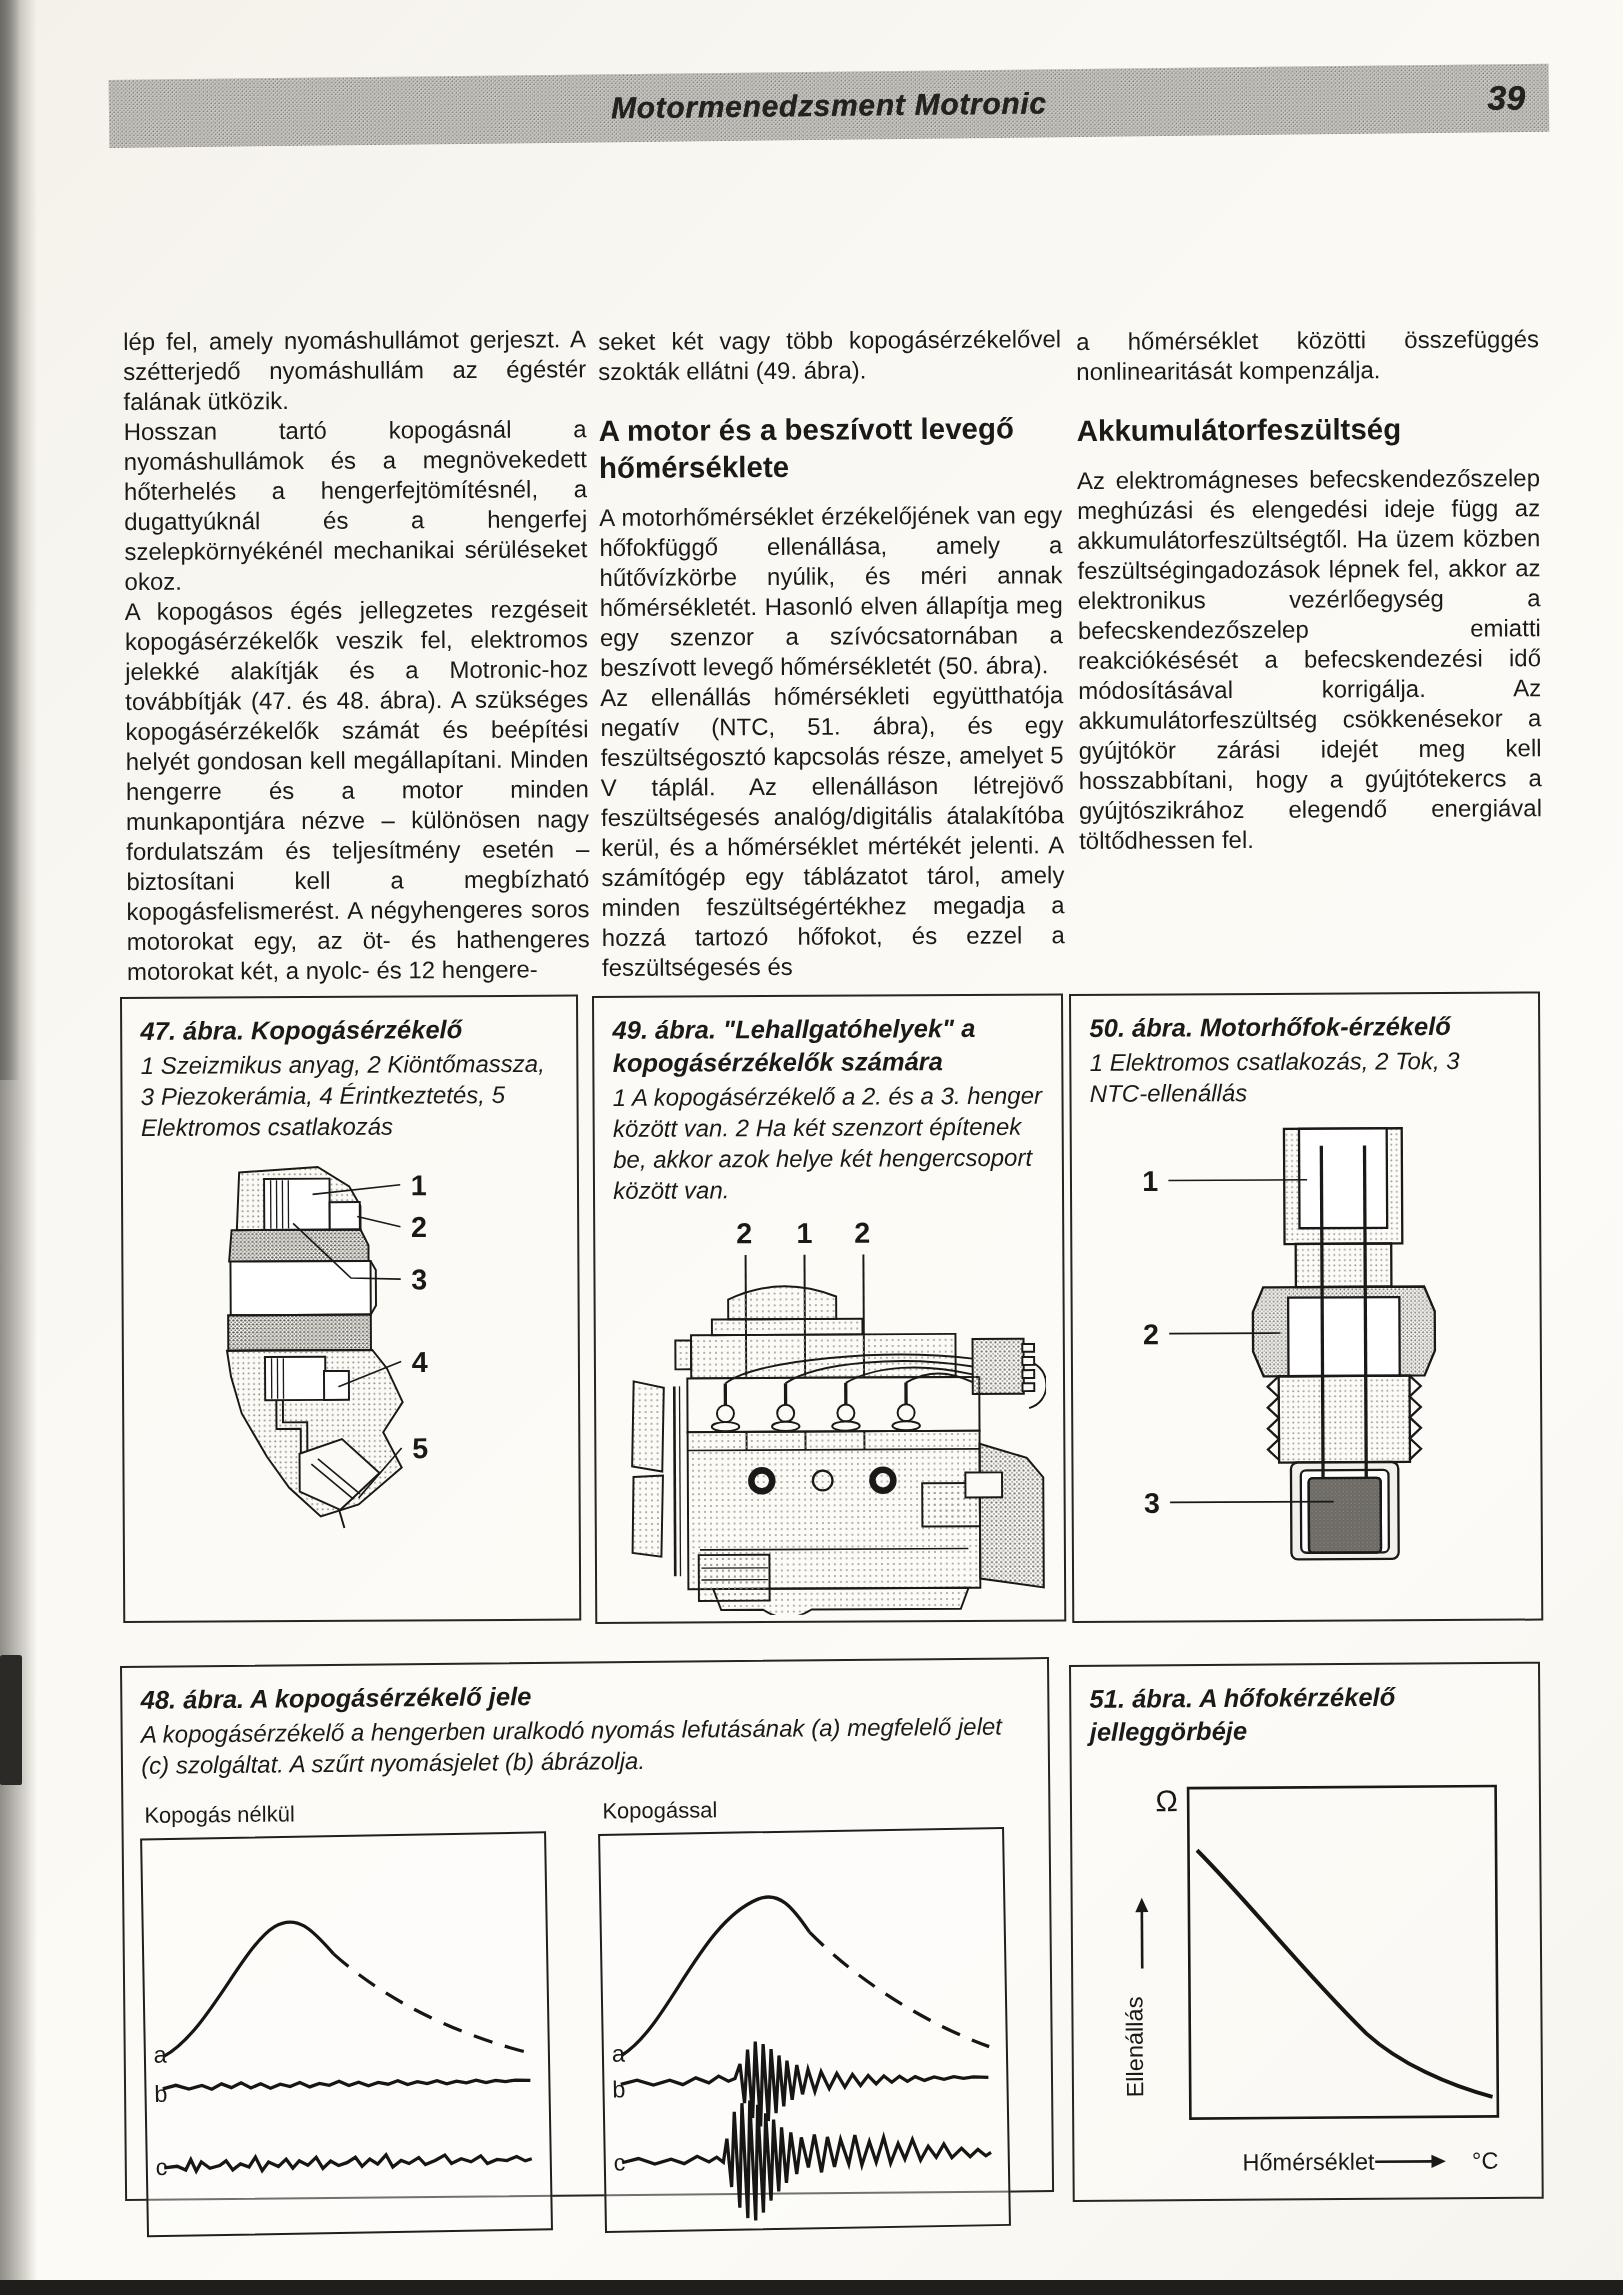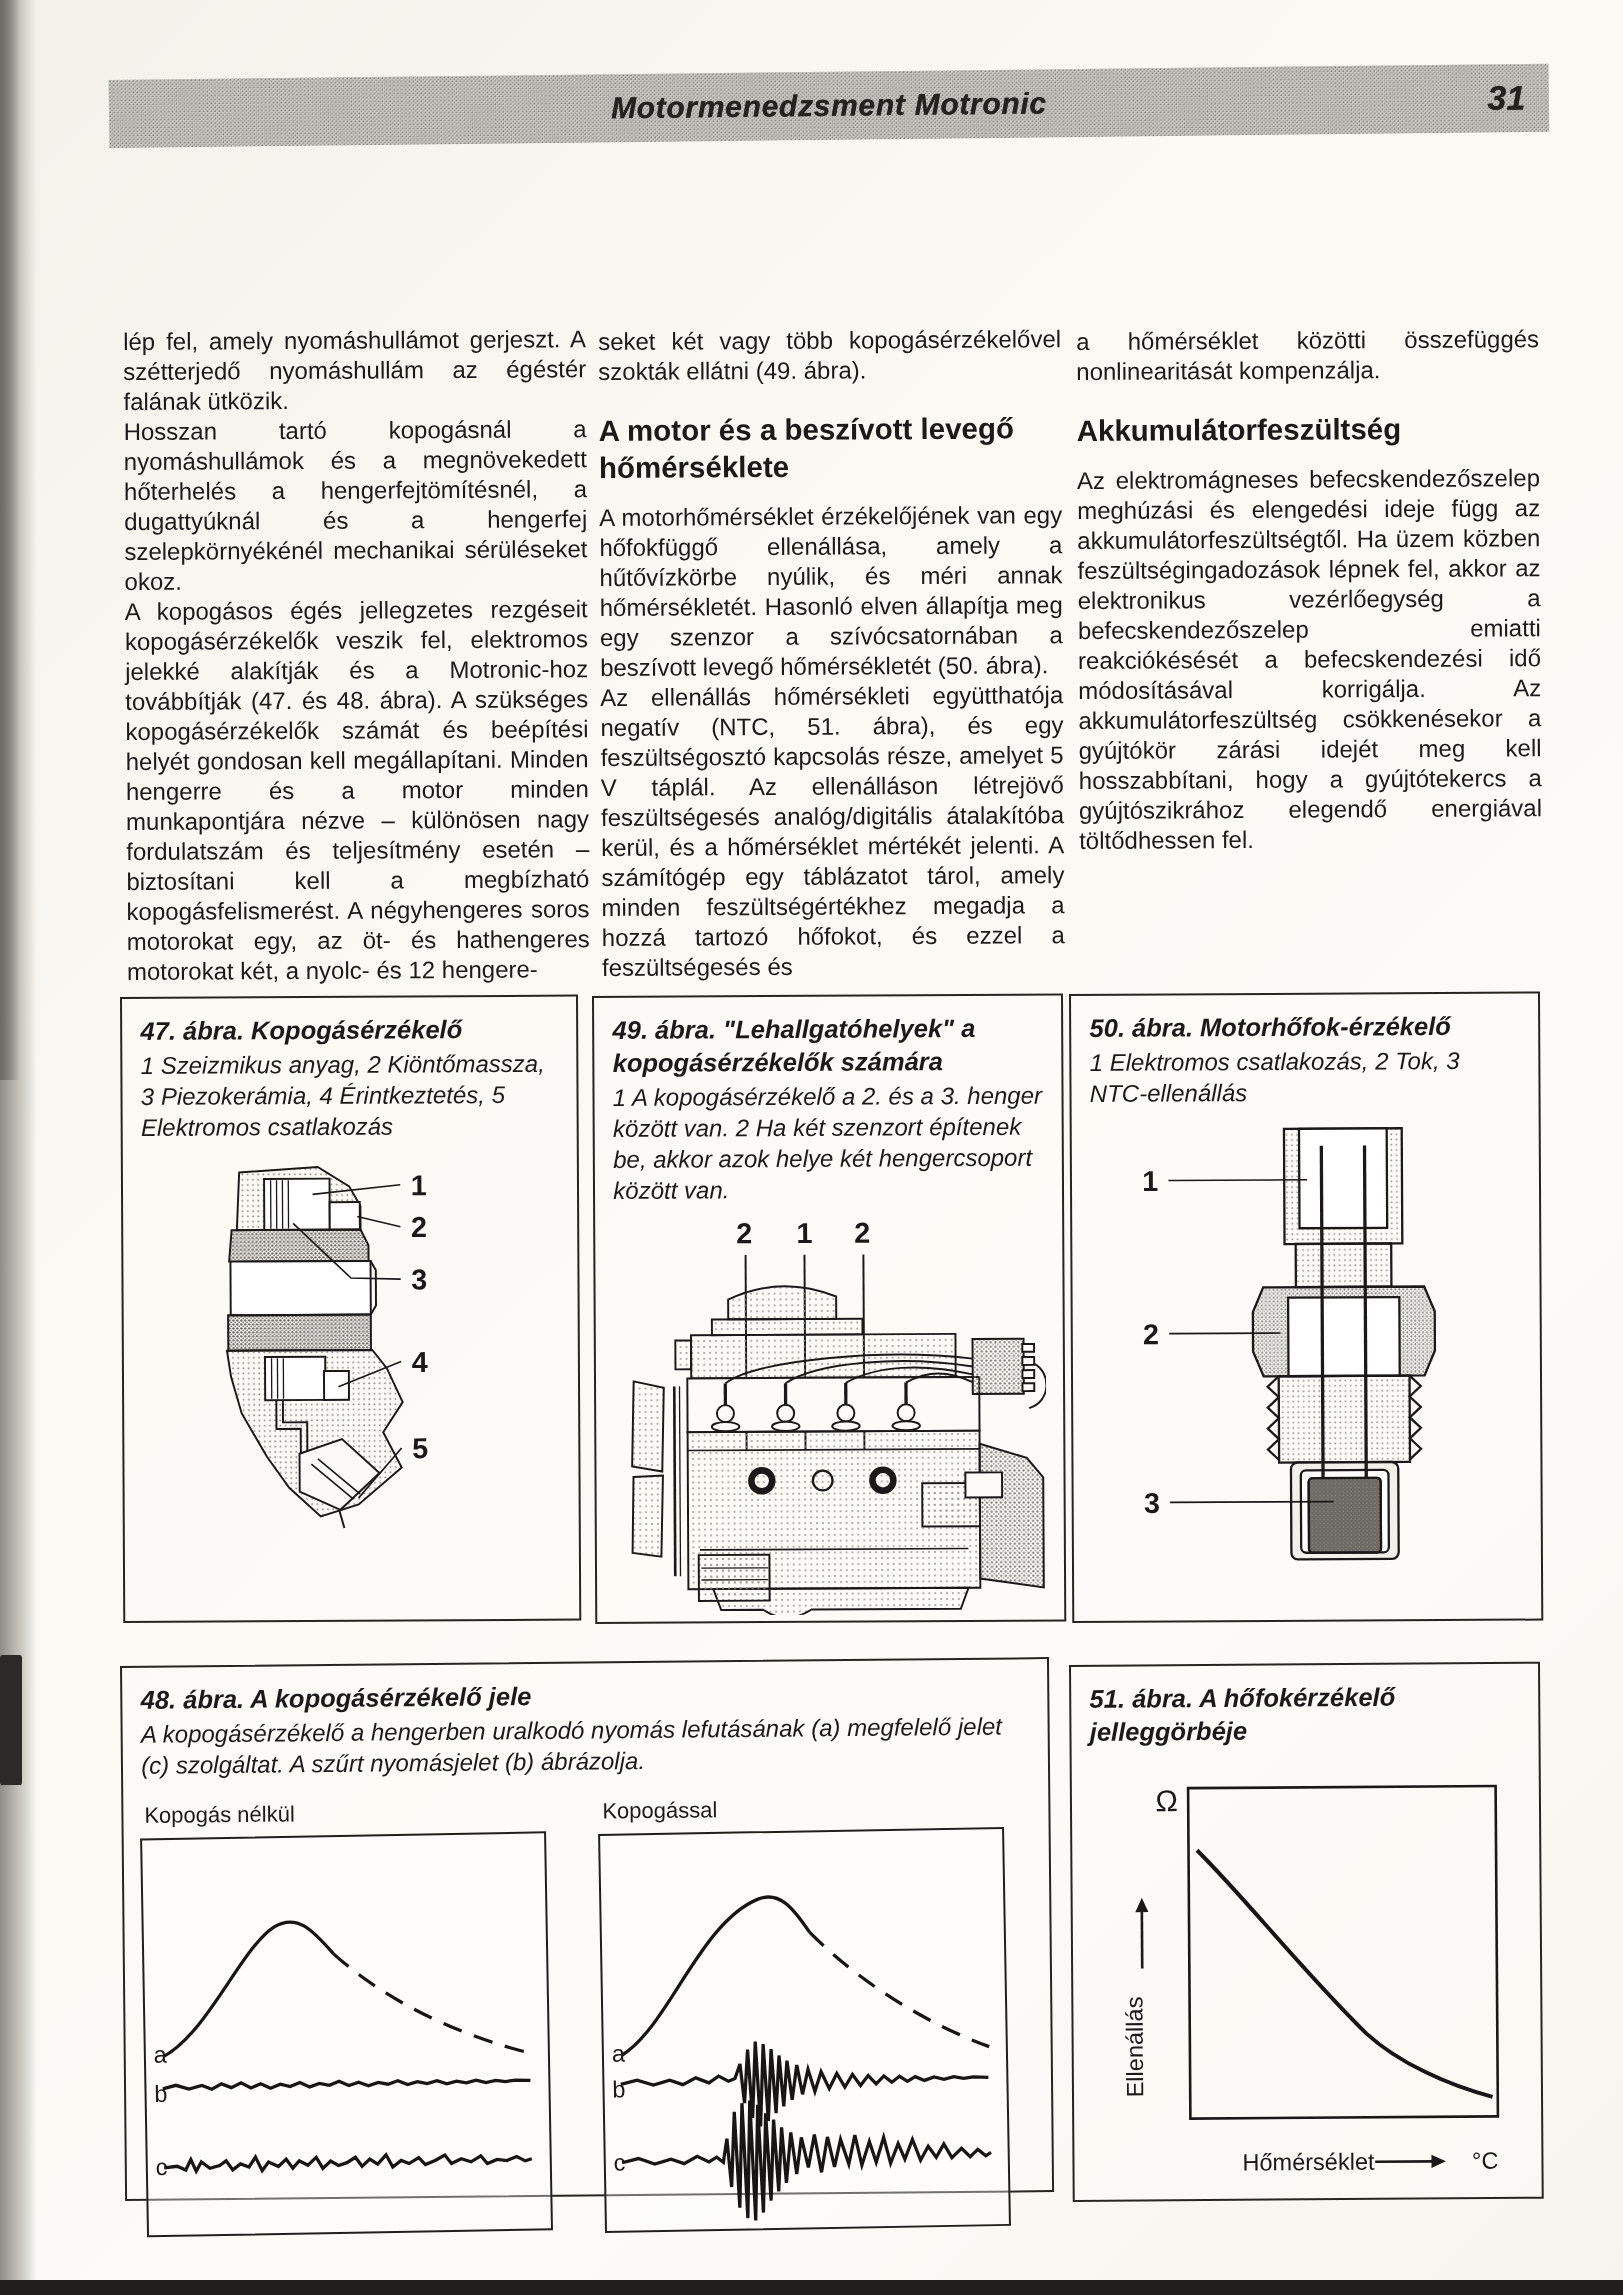--- a/index.html
+++ b/index.html
@@ -60,21 +60,21 @@
 </head>
 <body>
 
 <div class="scan-gutter"></div>
 <div class="scan-gutter-top"></div>
 <div class="scan-blob"></div>
 <div class="scan-bottom"></div>
 
 <div class="header-bar">
   <div class="header-title">Motormenedzsment Motronic</div>
-  <div class="header-page">31</div>
+  <div class="header-page">39</div>
 </div>
 
 <div class="col" id="col-left">
   <p>lép fel, amely nyomáshullámot gerjeszt. A szétterjedő nyomáshullám az égéstér falának ütközik.</p>
   <p>Hosszan tartó kopogásnál a nyomáshullámok és a megnövekedett hőterhelés a hengerfejtömítésnél, a dugattyúknál és a hengerfej szelepkörnyékénél mechanikai sérüléseket okoz.</p>
   <p>A kopogásos égés jellegzetes rezgéseit kopogásérzékelők veszik fel, elektromos jelekké alakítják és a Motronic-hoz továbbítják (47. és 48. ábra). A szükséges kopogásérzékelők számát és beépítési helyét gondosan kell megállapítani. Minden hengerre és a motor minden munkapontjára nézve – különösen nagy fordulatszám és teljesítmény esetén – biztosítani kell a megbízható kopogásfelismerést. A négyhengeres soros motorokat egy, az öt- és hathengeres motorokat két, a nyolc- és 12 hengere-</p>
 </div>
 
 <div class="col" id="col-mid">
   <p>seket két vagy több kopogásérzékelővel szokták ellátni (49. ábra).</p>

